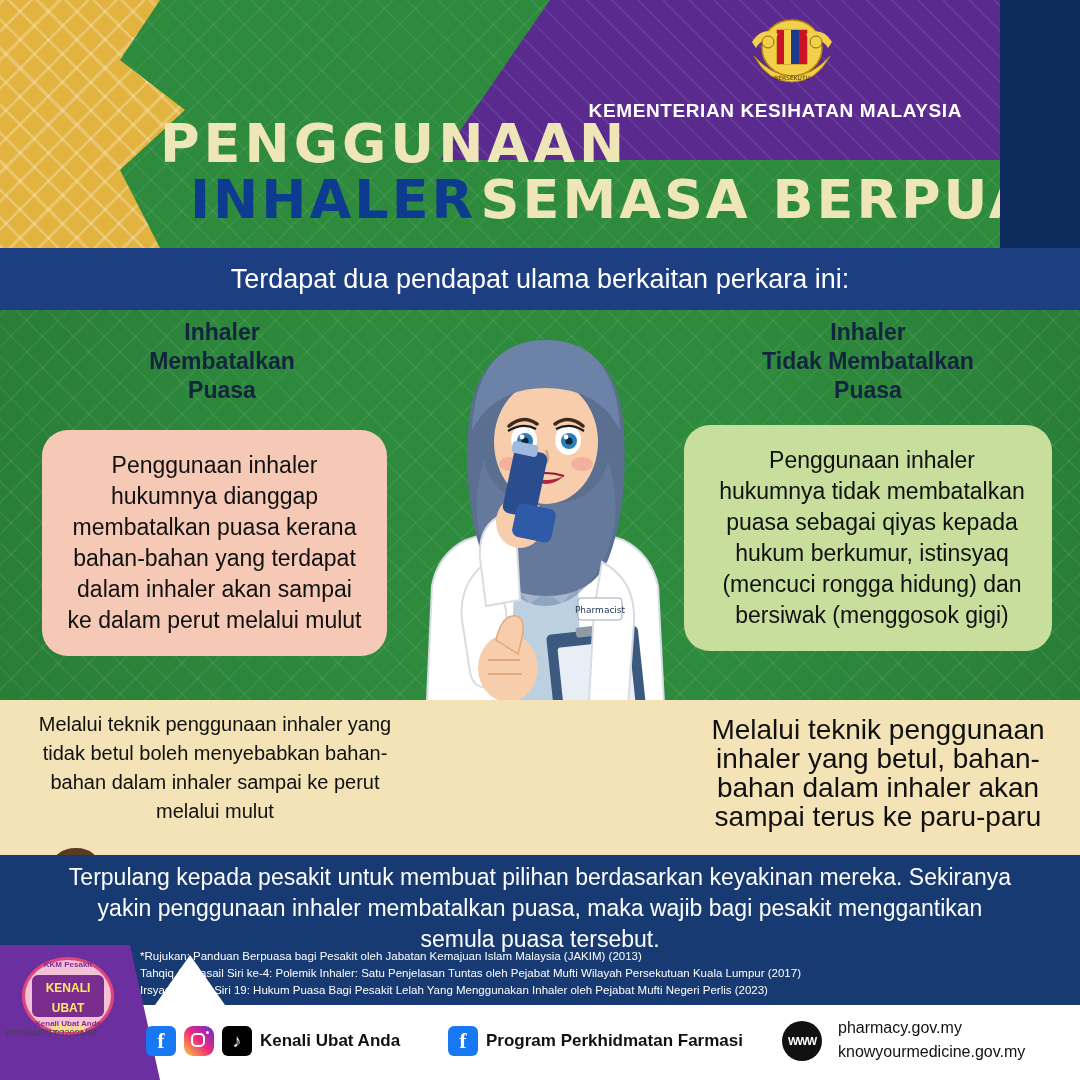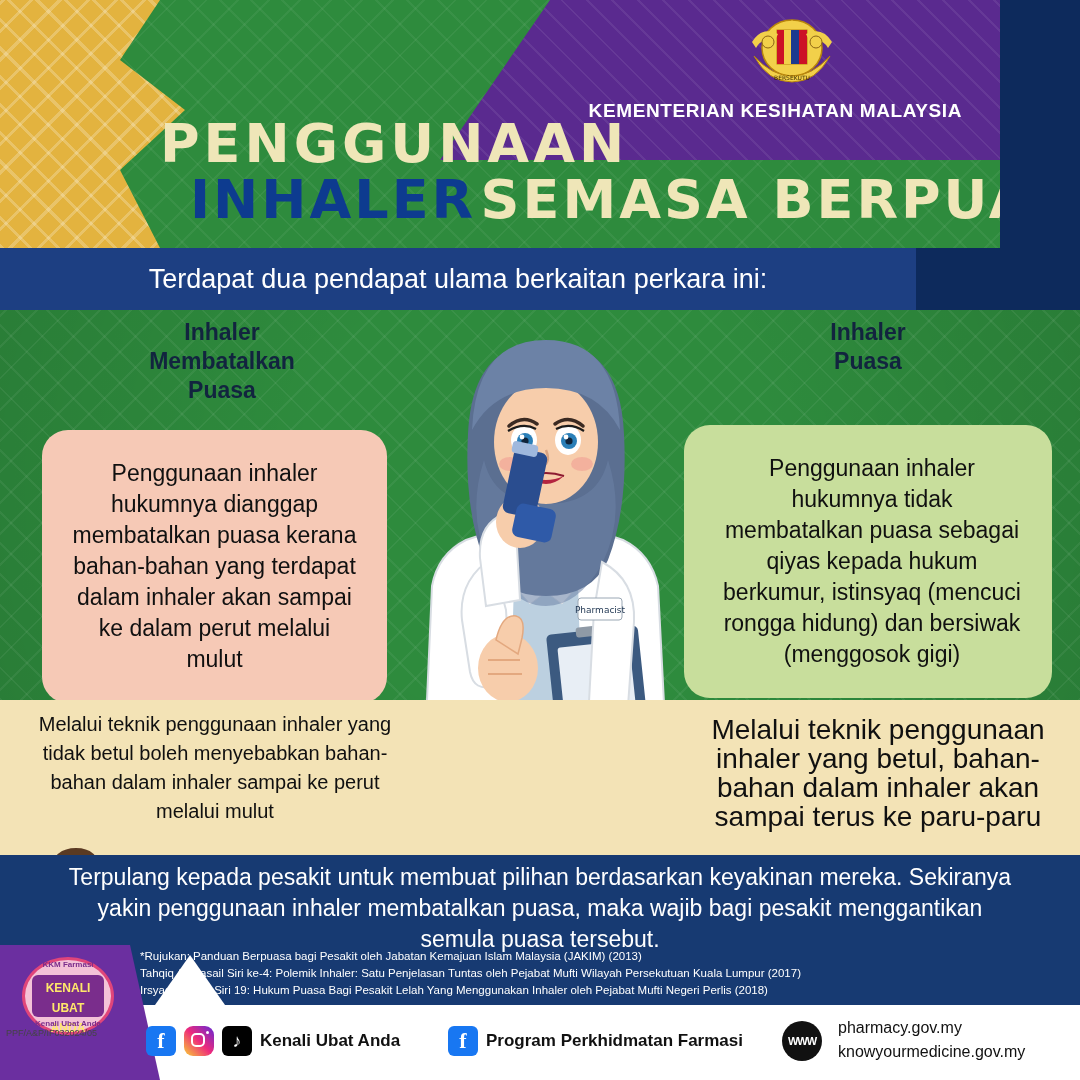--- a/index.html
+++ b/index.html
@@ -29,41 +29,41 @@
     background:repeating-linear-gradient(45deg, rgba(255,255,255,0.07) 0 2px, transparent 2px 18px);}
   .crest{position:absolute;right:148px;top:12px;width:120px;height:72px;}
   .ministry{position:absolute;right:38px;top:100px;color:#ffffff;font-size:19px;font-weight:bold;letter-spacing:.6px;}
   .title1{position:absolute;left:160px;top:72px;color:#efe6b8;font-size:54px;font-weight:bold;letter-spacing:4px;
     font-family:"DejaVu Sans", sans-serif;margin-top:40px;-webkit-text-stroke:0px;}
   .title2wrap{position:absolute;left:190px;top:168px;white-space:nowrap;}
   .t2a{color:#0d3b8f;font-size:54px;font-weight:bold;letter-spacing:3px;font-family:"DejaVu Sans", sans-serif;}
   .t2b{color:#efe6b8;font-size:54px;font-weight:bold;letter-spacing:3px;font-family:"DejaVu Sans", sans-serif;}
 
   
-  .subbar{position:absolute;left:0;top:248px;width:916px;height:62px;background:#1d3f82;}
+  .subbar{position:absolute;left:0;top:248px;width:1080px;height:62px;background:#1d3f82;}
   .subbar span{display:block;text-align:center;line-height:62px;color:#ffffff;font-size:27px;}
 
   
   .mid{position:absolute;left:0;top:310px;width:1080px;height:390px;background:#2e8b3d;overflow:hidden;}
   .mid:after{content:"";position:absolute;inset:0;
     background:repeating-linear-gradient(45deg, rgba(255,255,255,0.055) 0 2px, transparent 2px 22px),
                repeating-linear-gradient(-45deg, rgba(255,255,255,0.055) 0 2px, transparent 2px 22px);}
   .mid-dark{position:absolute;left:0;top:0;width:1080px;height:390px;
     background:radial-gradient(circle at 50% 45%, rgba(0,0,0,0) 40%, rgba(0,0,0,0.10) 100%);}
 
   .headl{position:absolute;left:62px;top:318px;width:320px;text-align:center;}
   .headr{position:absolute;right:42px;top:318px;width:340px;text-align:center;}
   .headl div,.headr div{font-size:23px;font-weight:bold;color:#12243f;line-height:29px;}
   .red{color:#c4122f;}
   .dgreen{color:#0f5c2e;}
 
   .bubble{position:absolute;border-radius:26px;padding:16px 18px;box-sizing:border-box;}
   .bubbleL{left:42px;top:430px;width:345px;background:#f6c9b6;}
   .bubbleR{right:28px;top:425px;width:368px;background:#c8de9c;padding-left:26px;}
-  .bubble p{margin:12px;text-align:center;font-size:23px;line-height:31px;color:#101010;}
+  .bubble p{margin:4px;text-align:center;font-size:23px;line-height:31px;color:#101010;}
 
   
   .cream{position:absolute;left:0;top:700px;width:1080px;height:155px;background:#f3e3b6;}
   .creamL{position:absolute;left:30px;top:710px;width:370px;text-align:center;font-size:20px;line-height:29px;color:#101010;}
   .creamR{position:absolute;right:22px;top:715px;width:360px;text-align:center;font-size:28px;line-height:29px;color:#101010;}
 
   
   .blue{position:absolute;left:0;top:855px;width:1080px;height:150px;background:#173a72;}
   .blue-txt{position:absolute;left:60px;top:862px;width:960px;text-align:center;color:#ffffff;font-size:23px;line-height:31px;}
   .refs{position:absolute;left:140px;top:948px;width:800px;color:#ffffff;font-size:11.5px;line-height:17px;}
@@ -143,20 +143,21 @@
   </div>
 
   <div class="headl">
     <div>Inhaler</div>
     <div class="red">Membatalkan</div>
     <div>Puasa</div>
   </div>
 
   <div class="headr">
     <div>Inhaler</div>
+    <div class="dgreen">Tidak Membatalkan</div>
     <div>Puasa</div>
   </div>
 
   <div class="bubble bubbleL">
     <p>Penggunaan inhaler hukumnya dianggap membatalkan puasa kerana bahan-bahan yang terdapat dalam inhaler akan sampai ke dalam perut melalui mulut</p>
   </div>
 
   <div class="bubble bubbleR">
     <p>Penggunaan inhaler hukumnya tidak membatalkan puasa sebagai qiyas kepada hukum berkumur, istinsyaq (mencuci rongga hidung) dan bersiwak (menggosok gigi)</p>
   </div>
@@ -239,30 +240,30 @@
     <path d="M70 40 l14 -16 l10 8 l-16 14z" fill="#2a4d8f"></path>
     <rect x="62" y="36" width="14" height="12" rx="3" fill="#5a7fc0"></rect>
     <path d="M74 72 q18 -6 16 -26" stroke="#f7cdab" stroke-width="10" fill="none" stroke-linecap="round"></path>
   </svg>
 
   <div class="blue"></div>
   <div class="blue-txt">Terpulang kepada pesakit untuk membuat pilihan berdasarkan keyakinan mereka. Sekiranya yakin penggunaan inhaler membatalkan puasa, maka wajib bagi pesakit menggantikan semula puasa tersebut.</div>
   <div class="refs">
     <div>*Rujukan: Panduan Berpuasa bagi Pesakit oleh Jabatan Kemajuan Islam Malaysia (JAKIM) (2013)</div>
     <div>Tahqiq Al-Masail Siri ke-4: Polemik Inhaler: Satu Penjelasan Tuntas oleh Pejabat Mufti Wilayah Persekutuan Kuala Lumpur (2017)</div>
-    <div>Irsyad Hukum Siri 19: Hukum Puasa Bagi Pesakit Lelah Yang Menggunakan Inhaler oleh Pejabat Mufti Negeri Perlis (2018)</div>
+    <div>Irsyad Hukum Siri 19: Hukum Puasa Bagi Pesakit Lelah Yang Menggunakan Inhaler oleh Pejabat Mufti Negeri Perlis (2023)</div>
   </div>
 
   <div class="footer"></div>
   <div class="foot-purple"></div>
   <div class="foot-tri"></div>
 
   <div class="badge">
     <div class="badge-circle"></div>
-    <div class="badge-top">KKM Farmasi</div>
+    <div class="badge-top">KKM Pesakit</div>
     <div class="badge-inner">
       <span>KENALI</span>
       <span>UBAT</span>
       <span>ANDA</span>
     </div>
     <div class="badge-bot">Kenali Ubat Anda</div>
   </div>
   <div class="code">PPF/A&amp;P/IF032024/05</div>
 
   <div class="foot-item" style="left:146px;top:1026px;">

